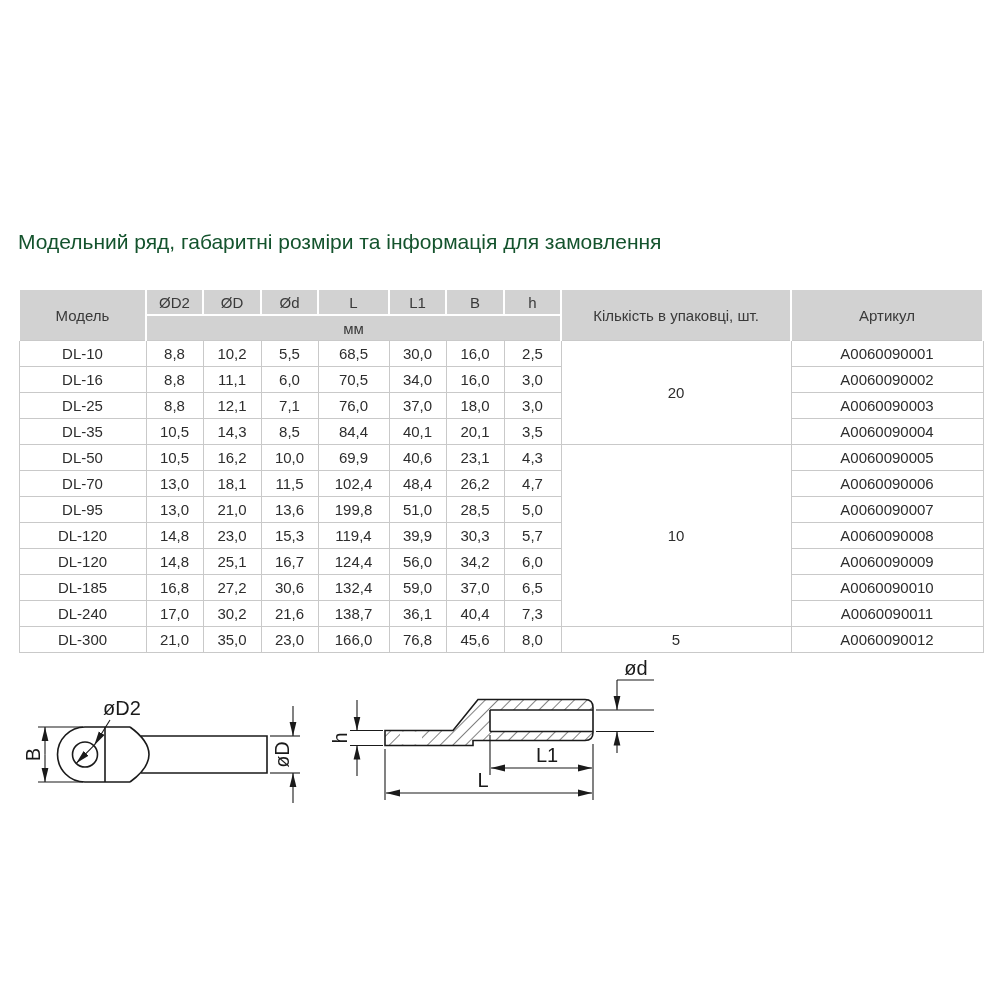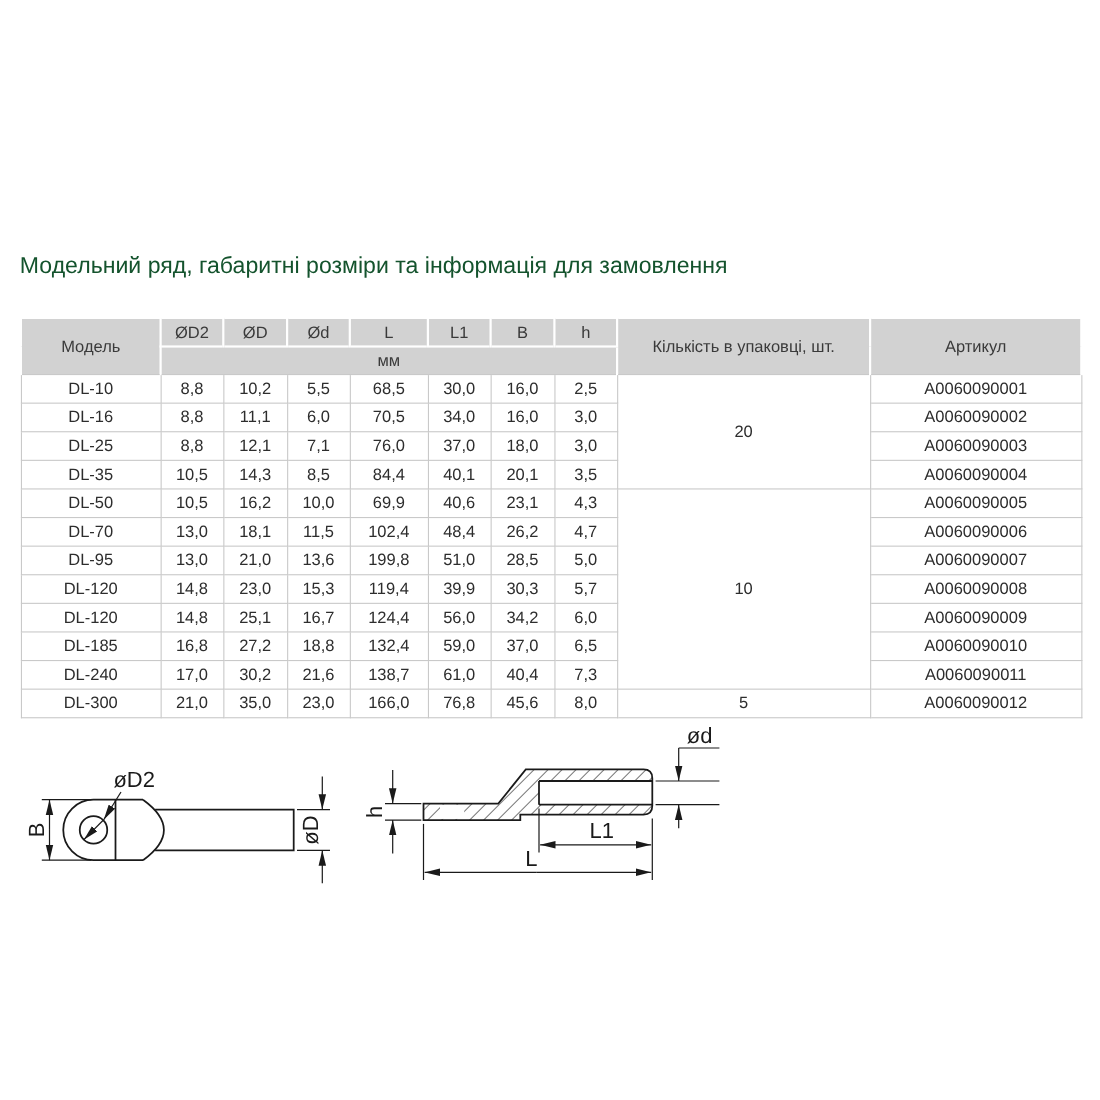--- a/index.html
+++ b/index.html
@@ -151,34 +151,34 @@
       <td>124,4</td>
       <td>56,0</td>
       <td>34,2</td>
       <td>6,0</td>
       <td>A0060090009</td>
     </tr>
     <tr>
       <td>DL-185</td>
       <td>16,8</td>
       <td>27,2</td>
-      <td>18,8</td>
+      <td>30,6</td>
       <td>132,4</td>
       <td>59,0</td>
       <td>37,0</td>
       <td>6,5</td>
       <td>A0060090010</td>
     </tr>
     <tr>
       <td>DL-240</td>
       <td>17,0</td>
       <td>30,2</td>
       <td>21,6</td>
       <td>138,7</td>
-      <td>61,0</td>
+      <td>36,1</td>
       <td>40,4</td>
       <td>7,3</td>
       <td>A0060090011</td>
     </tr>
     <tr>
       <td>DL-300</td>
       <td>21,0</td>
       <td>35,0</td>
       <td>23,0</td>
       <td>166,0</td>

